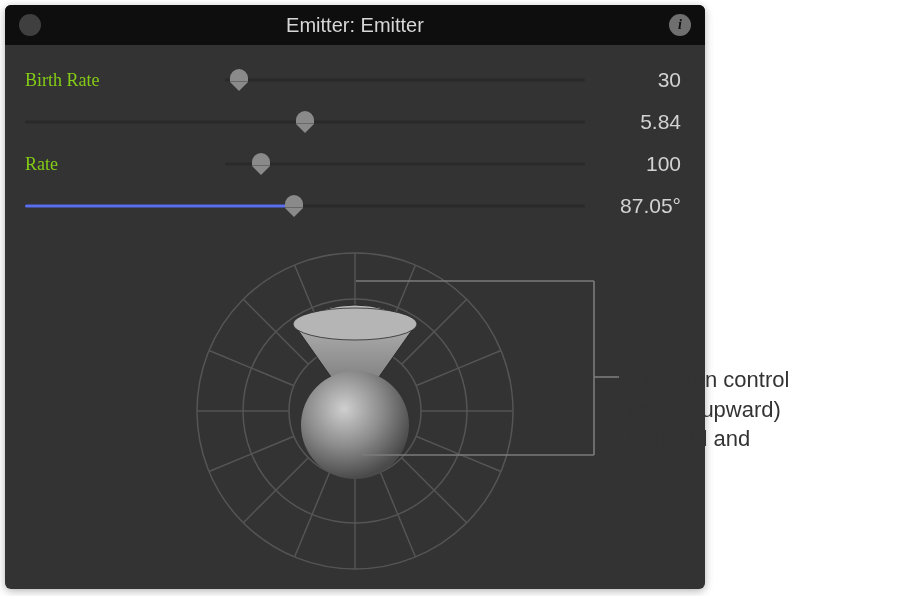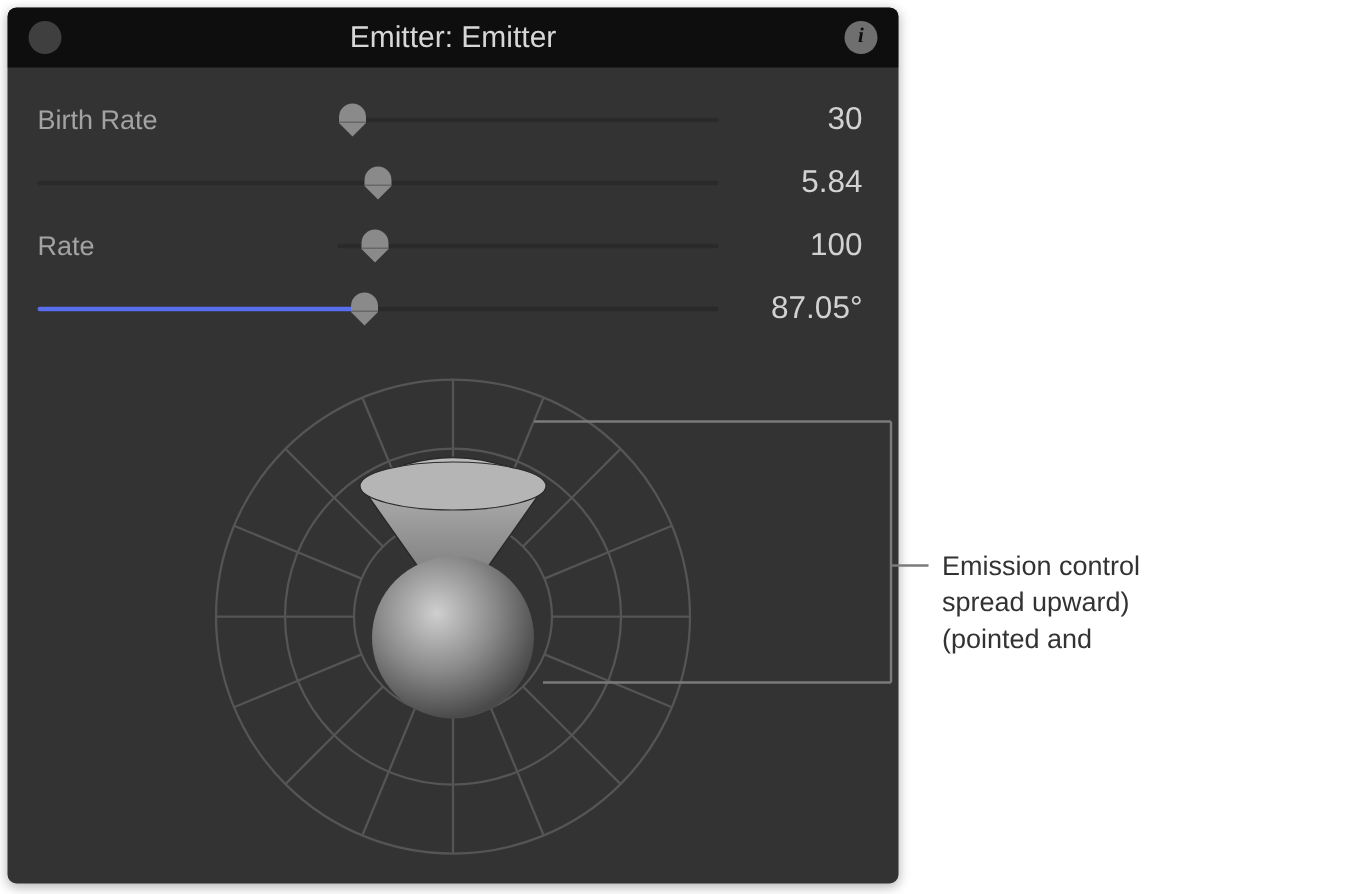--- a/index.html
+++ b/index.html
@@ -6,21 +6,21 @@
     body {
       width: 899px;
       height: 596px;
       background: #fff;
       font-family: -apple-system, "Helvetica Neue", Arial, sans-serif;
       position: relative;
     }
     .panel {
       position: absolute;
       left: 5px; top: 5px;
-      width: 594px; height: 584px;
+      width: 700px; height: 584px;
       background: #333333;
       border-radius: 6px;
       box-shadow: 0 2px 8px rgba(0,0,0,.3);
       overflow: hidden;
     }
     .panel-header {
       height: 40px;
       background: #0e0e0e;
       display: flex;
       align-items: center;
@@ -61,23 +61,24 @@
     .params {
       padding: 14px 20px 8px 20px;
     }
     .param-row {
       display: flex;
       align-items: center;
       height: 42px;
     }
     .param-label {
       width: 200px;
-      color: #a3a3a3;
+      color: #84cc16;
       font-size: 18px;
       font-weight: 400;
+      font-family: Liberation Serif, serif;
     }
     .param-slider {
       flex: 1;
       position: relative;
       height: 24px;
     }
     .slider-track {
       position: absolute;
       left: 0; right: 0; top: 50%;
       height: 3px;
@@ -134,21 +135,21 @@
       position: relative;
       width: 328px;
       height: 328px;
     }
 
     .annotation {
       position: absolute;
       left: 628px;
       top: 365px;
       width: 260px;
-      font-size: 18px;
+      font-size: 22px;
       color: #333;
       line-height: 1.35;
     }
     .callout-lines {
       position: absolute;
       left: 0; top: 0;
       width: 899px; height: 596px;
       pointer-events: none;
     }
   </style>

